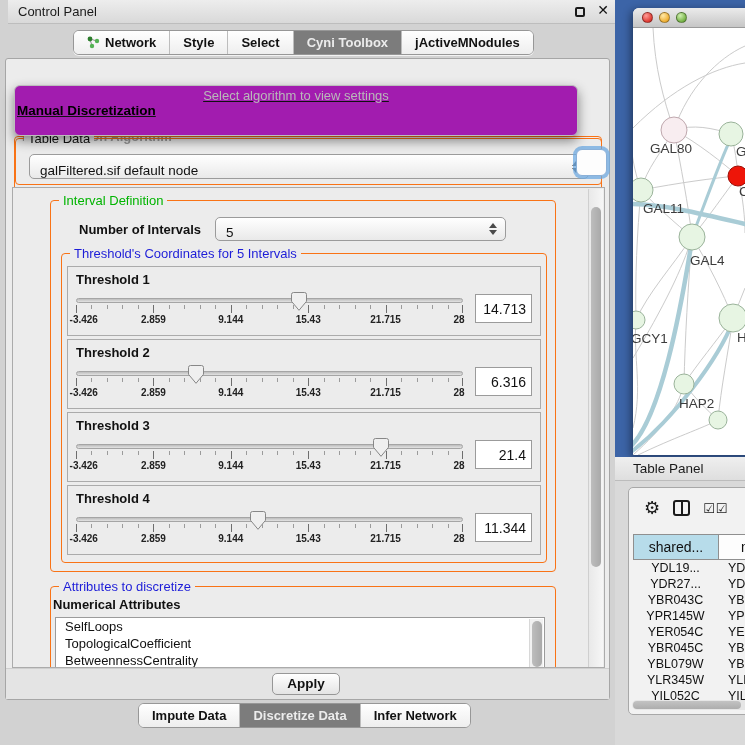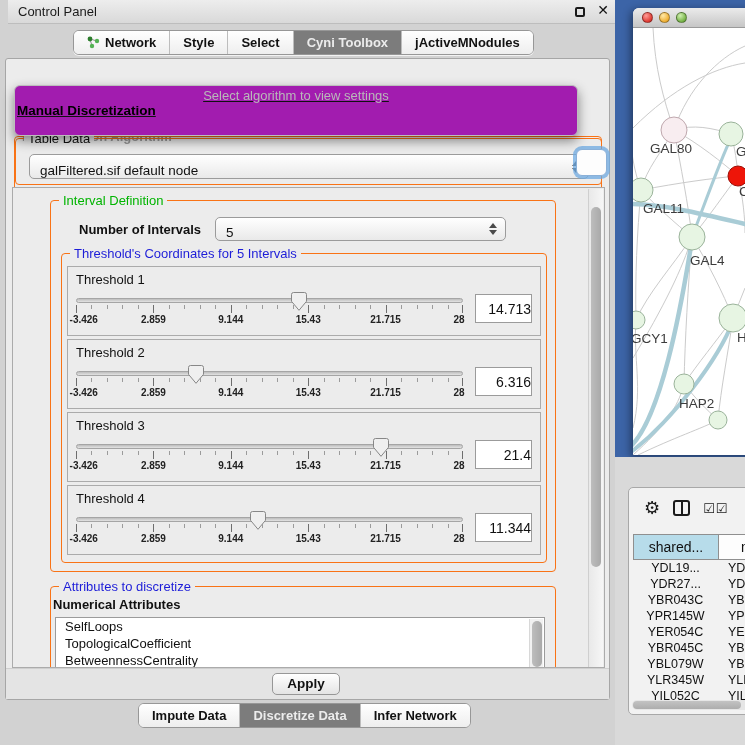--- a/index.html
+++ b/index.html
@@ -63,35 +63,35 @@
   .interval-box { position:absolute; left:37px; top:12px; width:506px; height:372px; }
   .label-green { color:#00b400; }
   .label-blue { color:#1d1dd8; }
 
   .numrow { position:absolute; left:28px; top:16px; display:flex; align-items:center; gap:14px; }
   .numrow-label { font-size:13px; font-weight:bold; }
   .num-combo { width:291px; height:24px; }
 
   .thresholds-box { position:absolute; left:10px; top:52px; width:486px; height:310px; }
   .th-item { position:absolute; left:5px; width:474px; height:70px; border:1px solid #ababab; background:#ececec; padding:5px 8px 0 8px; }
-  .th-name { font-size:13px; font-weight:normal; }
+  .th-name { font-size:13px; font-weight:bold; }
   .th-row { display:flex; align-items:center; gap:12px; margin-top:4px; }
   .th-slider { flex:1; position:relative; padding-top:7px; }
   .track { position:relative; height:5px; border-radius:3px; background:linear-gradient(#bdbdbd,#e3e3e3); border:1px solid #a5a5a5; }
   .thumb { position:absolute; top:-7px; transform:translateX(-50%); }
   .ticks { position:relative; height:8px; margin-top:2px;
     background-image:
       repeating-linear-gradient(to right,#6e6e6e 0 1px,transparent 1px 20%),
       repeating-linear-gradient(to right,#9b9b9b 0 1px,transparent 1px 4%);
     background-size:100% 8px,100% 4px; background-repeat:no-repeat; }
   .ticks::after { content:""; position:absolute; right:0; top:0; width:1px; height:8px; background:#6e6e6e; }
   .tick-labels { position:relative; height:12px; margin-top:1px; font-size:10px; font-weight:700; color:#222; }
   .tick-labels span { position:absolute; top:0; transform:translateX(-50%); white-space:nowrap; }
   .th-value { width:57px; height:29px; background:#fff; border:1px solid #9b9b9b; font-size:14px;
-    display:flex; align-items:center; justify-content:flex-end; }
+    display:flex; align-items:center; justify-content:flex-end; padding-right:5px; }
 
   .attr-box { position:absolute; left:37px; top:398px; width:506px; height:120px; }
   .attr-list-label { position:absolute; left:2px; top:10px; font-size:13px; font-weight:bold; }
   .attr-list { position:absolute; left:4px; top:30px; width:490px; height:52px; background:#ffffff;
     border:1px solid #9b9b9b; overflow:hidden; }
   .attr-item { font-size:13px; line-height:17px; padding-left:9px; }
   .attr-scroll { position:absolute; right:1px; top:1px; width:14px; height:50px; background:#f1f1f1; border-left:1px solid #d8d8d8; }
   .attr-scroll .v-thumb { top:2px; height:46px; left:2px; }
 
   .apply-row { position:absolute; left:0; top:609px; width:603px; height:31px; background:#e4e4e4; border-top:1px solid #cfcfcf; }
@@ -405,20 +405,23 @@
           <text class="node-label" x="57" y="237">GAL4</text>
           <text class="node-label" x="-2" y="315">GCY1</text>
           <text class="node-label" x="104" y="314">H</text>
           <text class="node-label" x="46" y="380">HAP2</text>
         </svg>
       </div>
     </div>
   </div>
 
   <div class="table-panel-area">
+    <div class="tp-header">
+      <span>Table Panel</span>
+    </div>
     <div class="tp-body">
       <div class="tp-toolbar">
         <span class="gear-glyph">⚙</span>
         <span class="split-icon"></span>
         <span class="checks-glyph">☑☑</span>
       </div>
       <div class="tp-table">
         <div class="tp-hrow">
           <div class="tp-hcell c1">shared...</div>
           <div class="tp-hcell c2">n</div>

